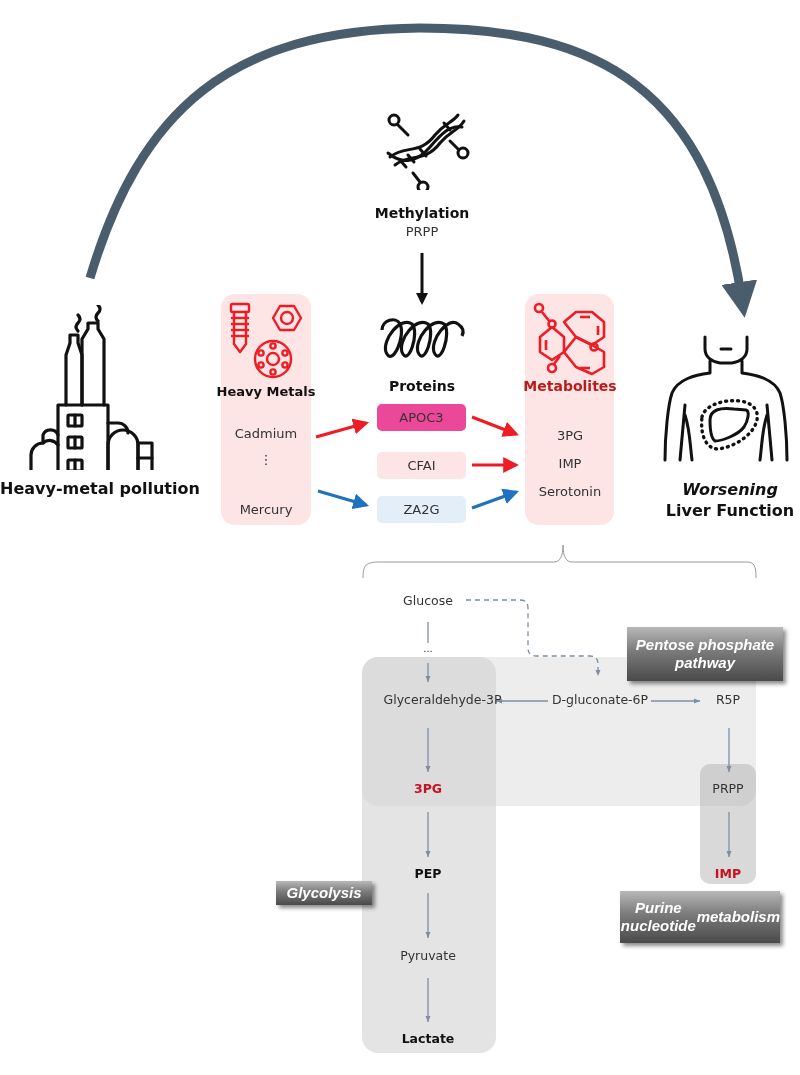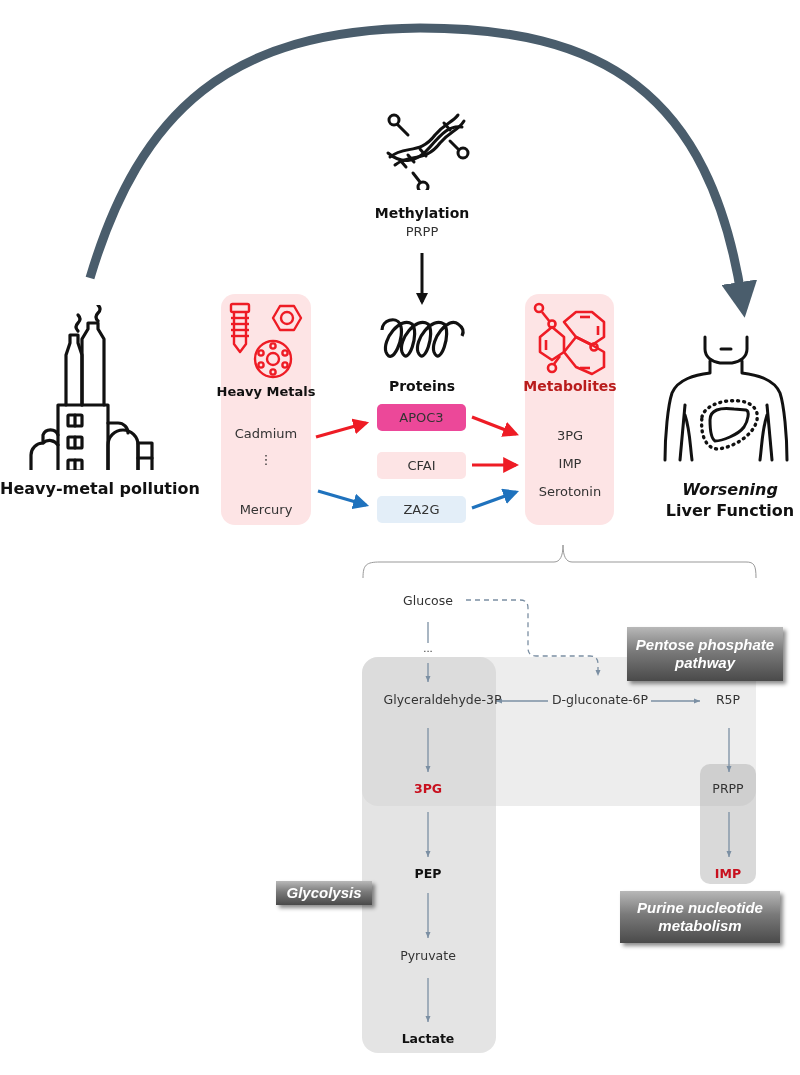--- a/index.html
+++ b/index.html
@@ -212,16 +212,16 @@
 <div class="node bold" style="left:378px;top:866px;width:100px;">PEP</div>
 <div class="node red" style="left:700px;top:866px;width:56px;">IMP</div>
 <div class="node" style="left:378px;top:948px;width:100px;">Pyruvate</div>
 <div class="node bold" style="left:378px;top:1031px;width:100px;">Lactate</div>
 
 <div class="label-tag" style="left:627px;top:627px;width:156px;height:54px;flex-direction:column;">
   <span>Pentose phosphate</span>
   <span>pathway</span>
 </div>
 <div class="label-tag" style="left:276px;top:881px;width:96px;height:24px;">Glycolysis</div>
-<div class="label-tag" style="left:620px;top:891px;width:160px;height:52px;flex-direction:column;">
+<div class="label-tag" style="left:620px;top:891px;width:160px;height:52px;">
   <span>Purine nucleotide</span>
   <span>metabolism</span>
 </div>
 
 </body></html>

